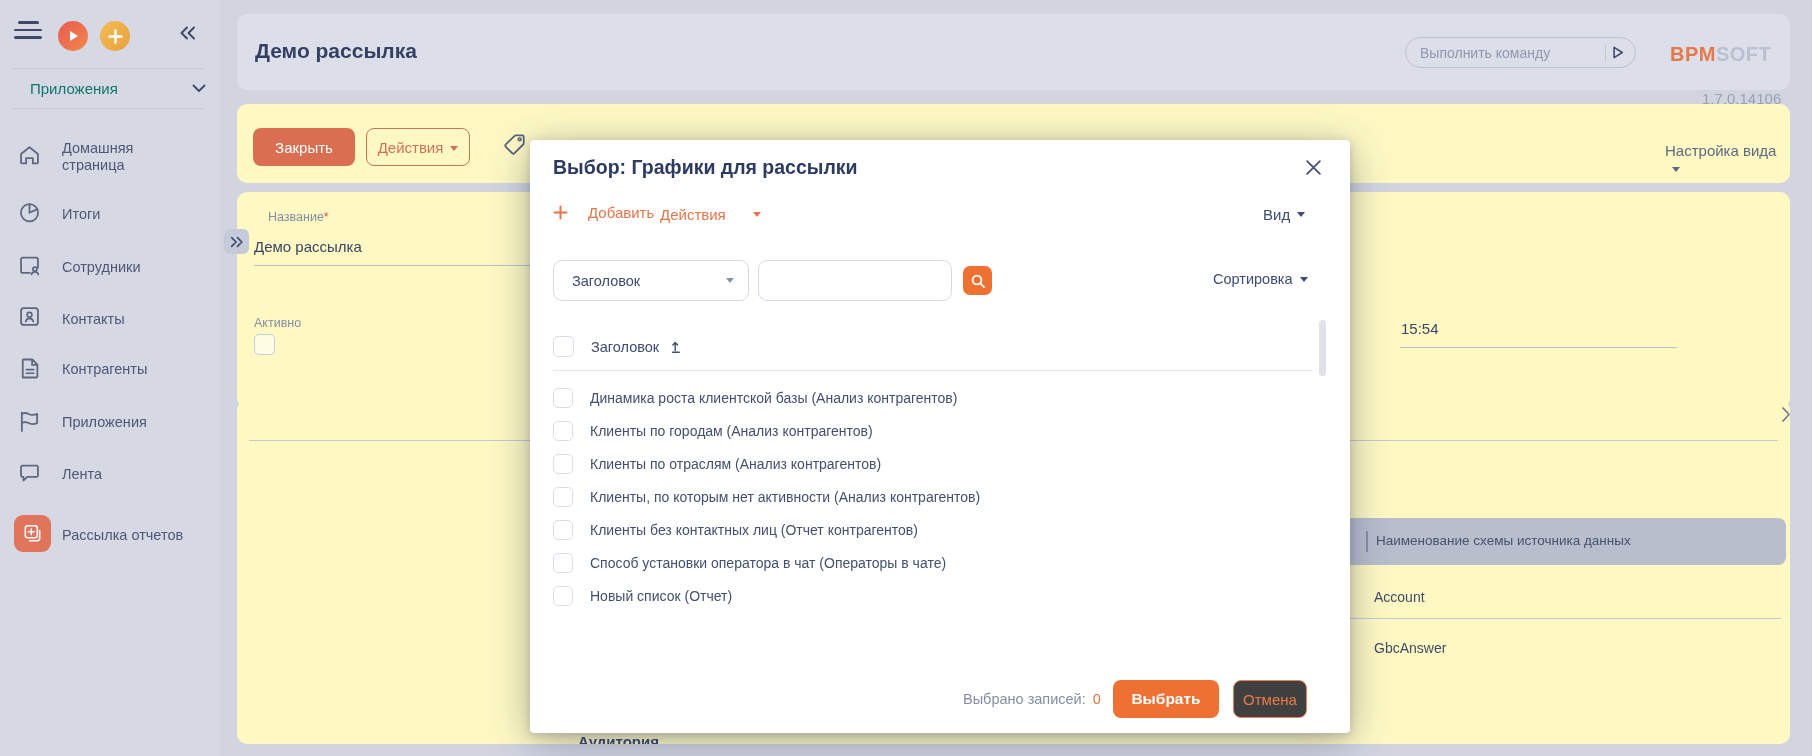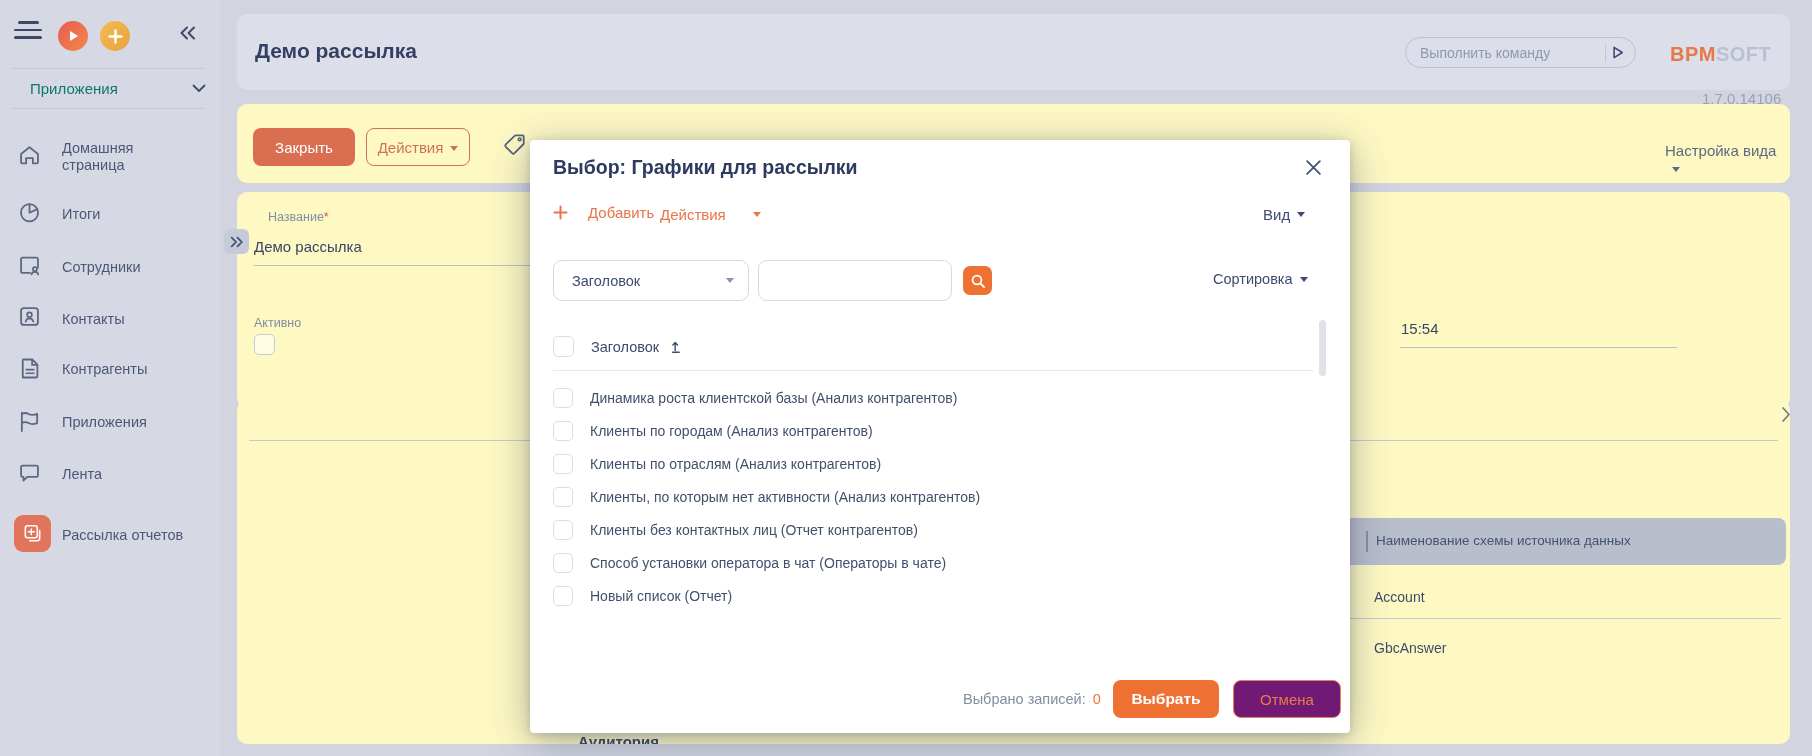--- a/index.html
+++ b/index.html
@@ -62,21 +62,21 @@
   #list-hdr{position:absolute;left:23px;top:196px;display:flex;align-items:center;gap:17px}
   #list-hdr .h{font-size:14.5px;color:#3e4b70}
   #hdr-sep{position:absolute;left:23px;top:230px;width:760px;height:1px;background:#e4e7ed}
   #rows{position:absolute;left:23px;top:242px;width:762px}
   .mrow{display:flex;align-items:center;gap:17px;height:32.9px;cursor:pointer}
   .mrow .t{font-size:14px;color:#42506d}
   #thumb{position:absolute;left:789px;top:180px;width:7px;height:56px;background:#dfe2e9;border-radius:4px;cursor:pointer}
   #foot-lbl{position:absolute;left:433px;top:551px;font-size:14.5px;color:#828ca3}
   #foot-lbl b{color:#ea7340;font-weight:500;margin-left:7px}
   #select-btn{position:absolute;left:583px;top:540px;width:106px;height:38px;background:#ee7133;color:#fff;border:none;border-radius:8px;font-size:15.5px;font-weight:600;font-family:inherit;cursor:pointer}
-  #cancel-btn{position:absolute;left:703px;top:540px;width:108px;height:38px;background:#701a75;color:#e87a4a;border:1px solid #eb8255;border-radius:8px;font-size:15px;font-weight:500;font-family:inherit;cursor:pointer}
+  #cancel-btn{position:absolute;left:703px;top:540px;width:74px;height:38px;background:#404040;color:#e87a4a;border:1px solid #eb8255;border-radius:8px;font-size:15px;font-weight:500;font-family:inherit;cursor:pointer}
 </style>
 </head>
 <body>
 
 <div id="screen">
 
   <div id="sidebar">
     <div class="abs burger" style="left:14px;top:21px;width:30px;cursor:pointer">
       <span style="width:21px;margin-left:4px"></span>
         <span style="width:28px"></span>

